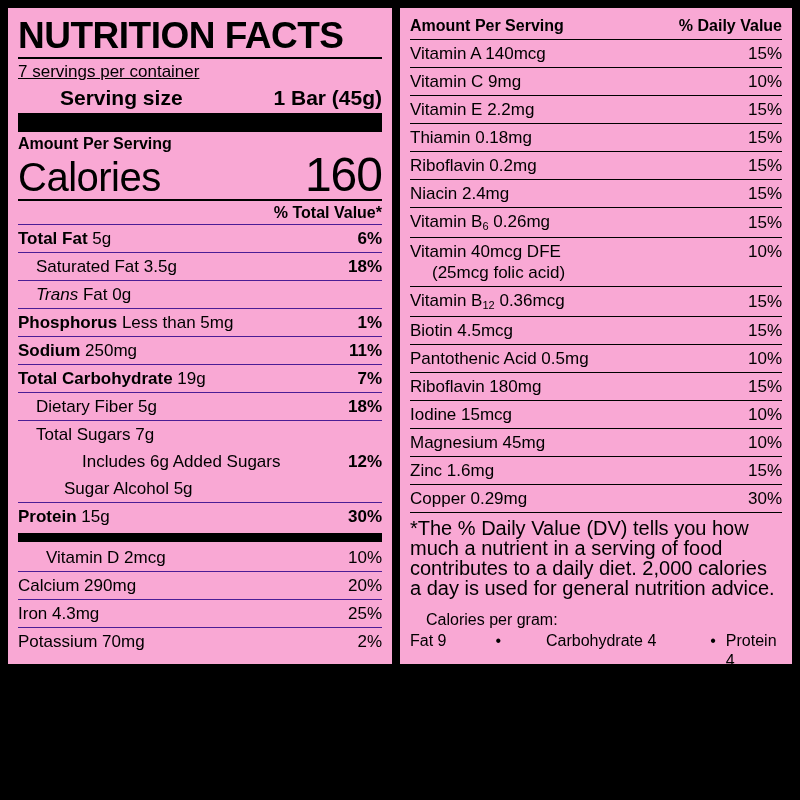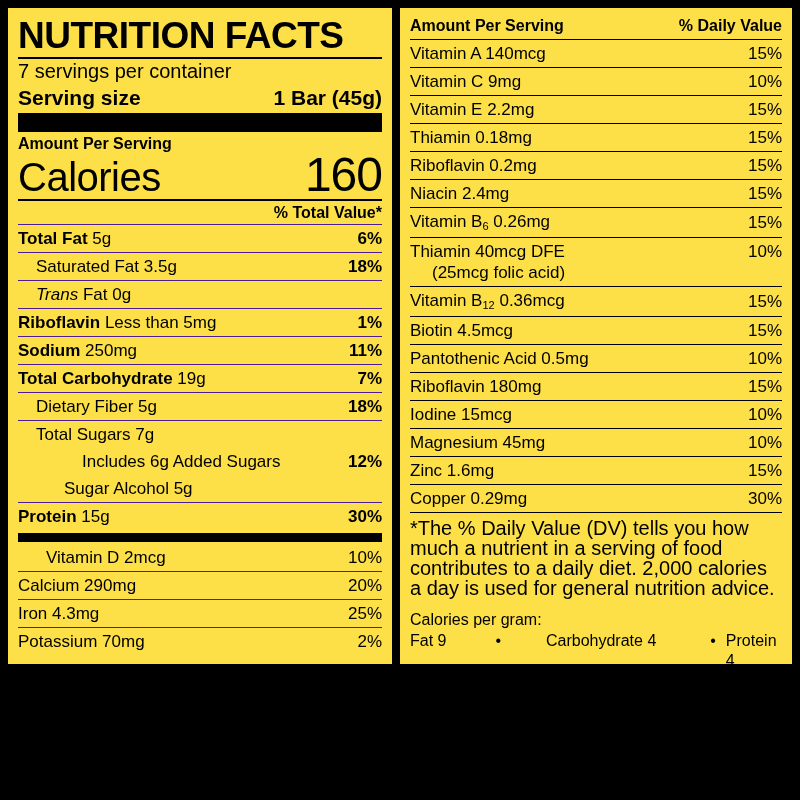--- a/index.html
+++ b/index.html
@@ -9,21 +9,21 @@
   }
   body {
     width: 800px;
     height: 800px;
     font-family: "Liberation Sans", sans-serif;
     color: #000000;
     overflow: hidden;
   }
   .panel {
     position: absolute;
-    background: #fde047;
+    background: #f9a8d4;
   }
   
   #left-panel {
     left: 8px;
     top: 8px;
     width: 384px;
     height: 656px;
     box-sizing: border-box;
     padding: 0 10px 0 10px;
   }
@@ -37,31 +37,33 @@
   }
   .title {
     font-weight: bold;
     font-size: 37px;
     line-height: 40px;
     letter-spacing: -0.5px;
     margin: 8px 0 1px 0;
     white-space: nowrap;
   }
   .servings {
-    font-size: 20px;
+    font-size: 17px;
     line-height: 25px;
     margin: 0 0 1px 0;
+    text-decoration: underline;
   }
   .serving-size {
     display: flex;
     justify-content: space-between;
     font-weight: bold;
     font-size: 21px;
     line-height: 25px;
     margin-bottom: 3px;
+    margin-left: 42px;
   }
   .bar-thick {
     height: 19px;
     background: #000;
     margin: 0 0 2px 0;
   }
   .bar-med {
     height: 9px;
     background: #000;
     margin: 3px 0 2px 0;
@@ -152,20 +154,21 @@
   .footnote {
     font-size: 20px;
     line-height: 20px;
     padding: 5px 0 0 0;
     border-top: 1px solid #000;
   }
   .cpg {
     font-size: 16px;
     line-height: 20px;
     padding-top: 12px;
+    margin-left: 16px;
   }
   .cpg-row {
     display: flex;
     font-size: 16px;
     line-height: 20px;
     padding-top: 1px;
   }
   .cpg-row span.dot { padding: 0 10px; }
   .cpg-row .c1 { width: 86px; }
   .cpg-row .c2 { width: 176px; margin-left: 35px; }
@@ -196,21 +199,21 @@
   </div>
   <div class="nrow">
     <span class="name indent1"><span>Saturated Fat</span> <span>3.5g</span></span>
     <span class="val">18%</span>
   </div>
   <div class="nrow">
     <span class="name indent1"><span class="i">Trans</span> <span>Fat 0g</span></span>
     <span class="val"></span>
   </div>
   <div class="nrow">
-    <span class="name"><span class="b">Riboflavin</span> <span>Less than 5mg</span></span>
+    <span class="name"><span class="b">Phosphorus</span> <span>Less than 5mg</span></span>
     <span class="val">1%</span>
   </div>
   <div class="nrow">
     <span class="name"><span class="b">Sodium</span> <span>250mg</span></span>
     <span class="val">11%</span>
   </div>
   <div class="nrow">
     <span class="name"><span class="b">Total Carbohydrate</span> <span>19g</span></span>
     <span class="val">7%</span>
   </div>
@@ -283,21 +286,21 @@
   </div>
   <div class="vrow">
     <span class="name">Niacin  2.4mg</span>
     <span class="val">15%</span>
   </div>
   <div class="vrow">
     <span class="name"><span>Vitamin B</span><sub>6</sub><span>  0.26mg</span></span>
     <span class="val">15%</span>
   </div>
   <div class="vrow tight">
-    <span class="name">Thiamin  40mcg DFE</span>
+    <span class="name">Vitamin  40mcg DFE</span>
     <span class="val">10%</span>
   </div>
   <div class="vrow-cont">(25mcg folic acid)</div>
   <div class="vrow">
     <span class="name"><span>Vitamin B</span><sub>12</sub><span>  0.36mcg</span></span>
     <span class="val">15%</span>
   </div>
   <div class="vrow">
     <span class="name">Biotin  4.5mcg</span>
     <span class="val">15%</span>

